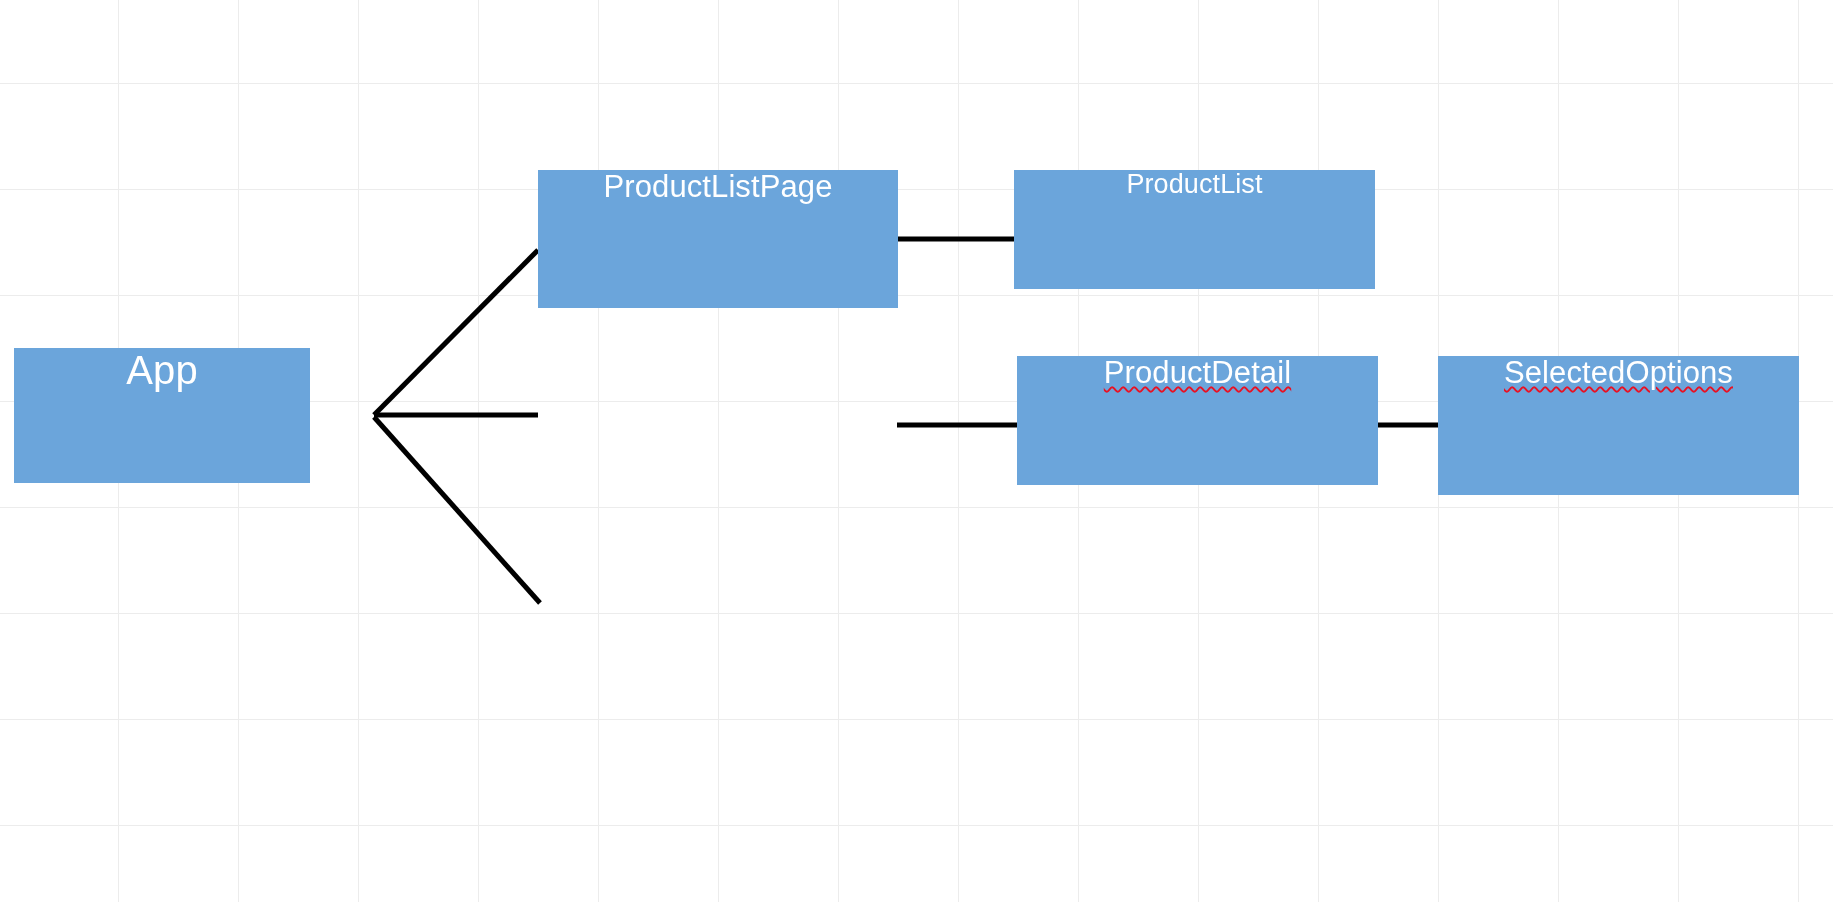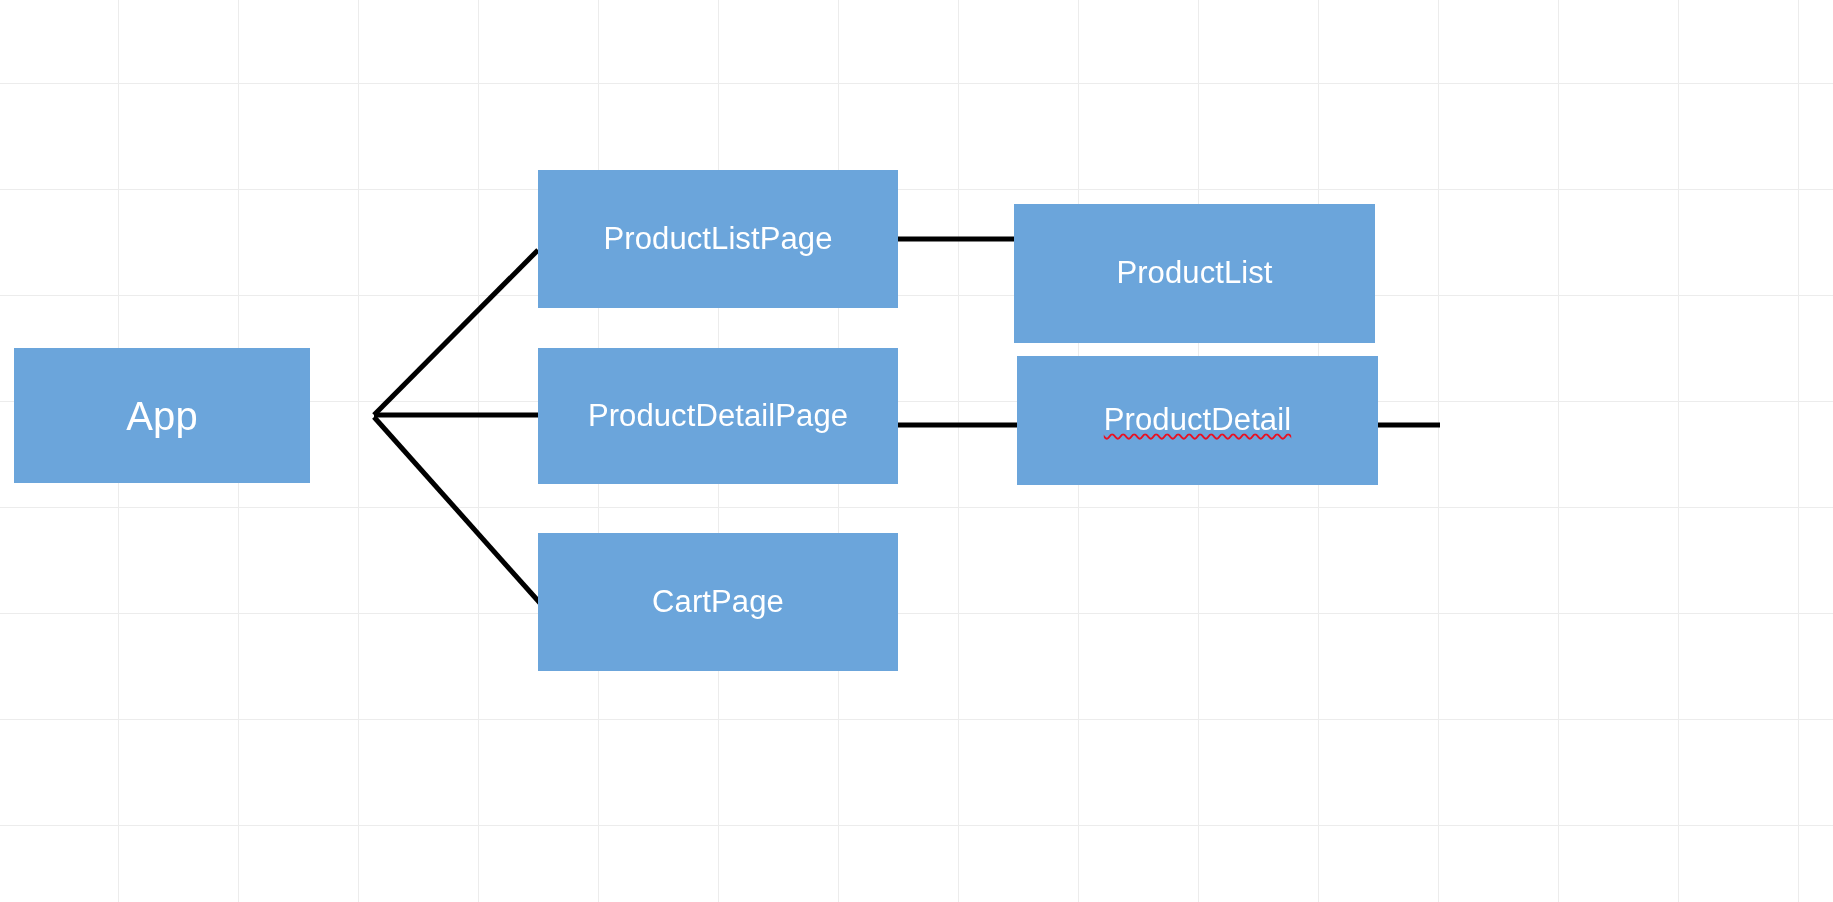--- a/index.html
+++ b/index.html
@@ -37,21 +37,21 @@
     width: 1833px;
     height: 902px;
     overflow: visible;
   }
 
   .node {
     position: absolute;
     background: #6ba5db;
     color: #ffffff;
     display: flex;
-    align-items: center;
+    align-items: flex-start;
     justify-content: center;
     box-sizing: border-box;
     text-align: center;
     line-height: 1.1;
     font-weight: 400;
     letter-spacing: 0.1px;
     -webkit-font-smoothing: antialiased;
   }
 
   .node .label {
@@ -63,21 +63,21 @@
     text-decoration: underline wavy #e81123;
     text-decoration-thickness: 2px;
     text-underline-offset: 3px;
   }
 
   
   #node-app        { left: 14px;   top: 348px; width: 296px; height: 135px; font-size: 40px; }
   #node-plp        { left: 538px;  top: 170px; width: 360px; height: 138px; font-size: 31px; }
   #node-pdp        { left: 538px;  top: 348px; width: 360px; height: 136px; font-size: 31px; }
   #node-cart       { left: 538px;  top: 533px; width: 360px; height: 138px; font-size: 31px; }
-  #node-pl         { left: 1014px; top: 170px; width: 361px; height: 139px; font-size: 31px; margin-top: 34px; }
+  #node-pl         { left: 1014px; top: 170px; width: 361px; height: 119px; font-size: 27px; }
   #node-pd         { left: 1017px; top: 356px; width: 361px; height: 129px; font-size: 31px; }
   #node-so         { left: 1438px; top: 356px; width: 361px; height: 139px; font-size: 31px; }
 
   .edge-line {
     stroke: #000000;
     stroke-width: 5;
     stroke-linecap: butt;
     fill: none;
   }
 </style>
@@ -98,30 +98,27 @@
   </svg>
 
   <div class="node" id="node-app">
     <span class="label">App</span>
   </div>
 
   <div class="node" id="node-plp">
     <span class="label">ProductListPage</span>
   </div>
 
-  <div class="node" id="node-pdp">
-    <span class="label">ProductDetailPage</span>
-  </div>
 
-  <div class="node" id="node-cart">
-    <span class="label">CartPage</span>
-  </div>
 
   <div class="node" id="node-pl">
     <span class="label">ProductList</span>
   </div>
 
   <div class="node misspelled" id="node-pd">
     <span class="label">ProductDetail</span>
   </div>
 
+  <div class="node misspelled" id="node-so">
+    <span class="label">SelectedOptions</span>
+  </div>
 
 </div>
 
 </body></html>

